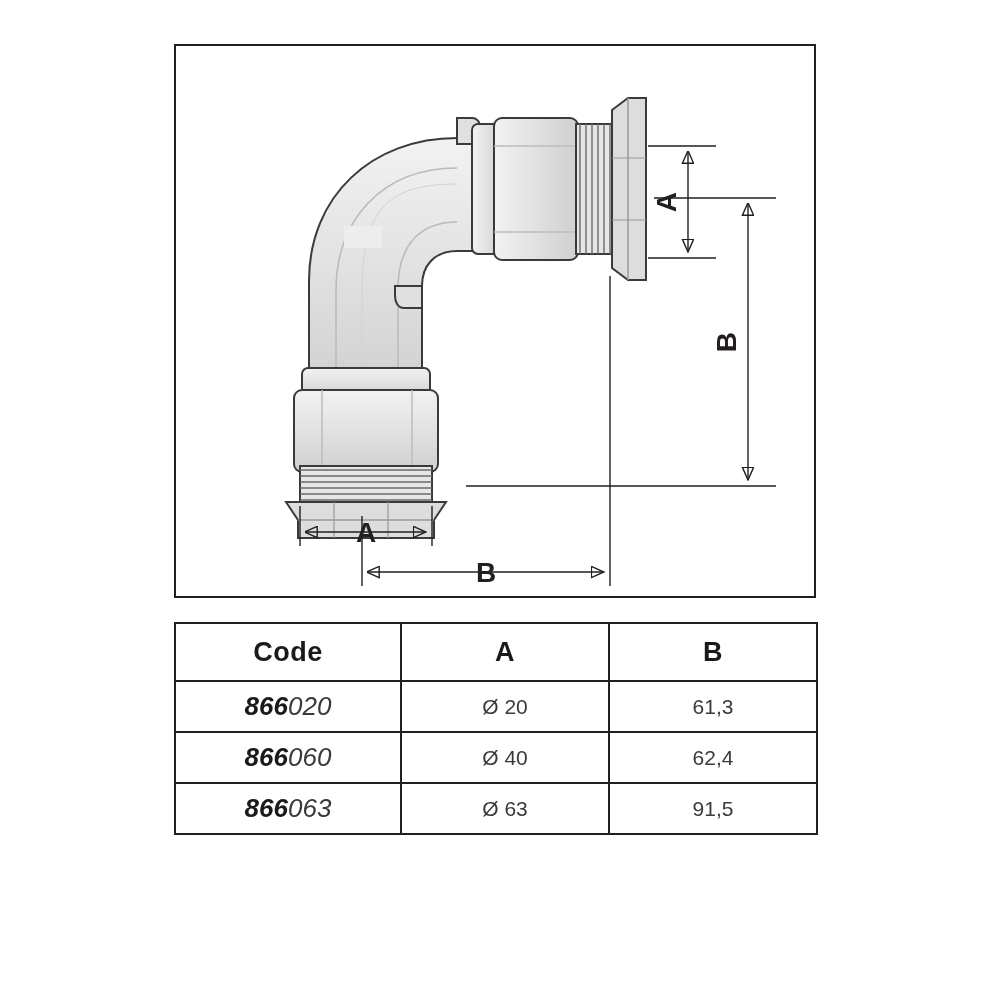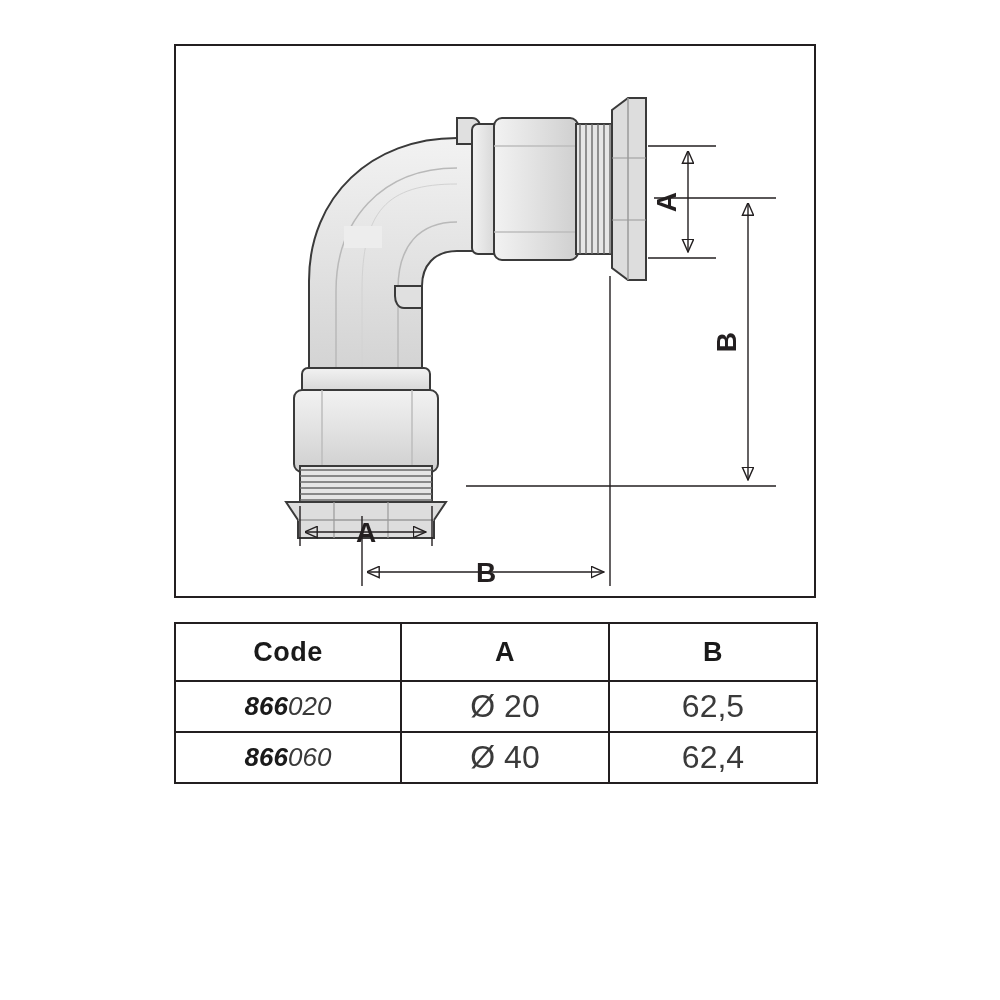--- a/index.html
+++ b/index.html
@@ -51,21 +51,21 @@
     font-weight: normal;
   }
   #spec-table thead th {
     height: 54px;
     font-size: 27px;
     font-weight: bold;
     letter-spacing: 0.5px;
   }
   #spec-table tbody td {
     height: 47px;
-    font-size: 32px;
+    font-size: 21px;
     color: #3a3a3a;
   }
   #spec-table tbody td.code-cell {
     font-size: 26px;
     color: #3a3a3a;
     font-style: italic;
   }
   #spec-table tbody td.code-cell b {
     font-weight: bold;
     color: #1a1a1a;
@@ -211,21 +211,26 @@
     <tr>
       <th>Code</th>
       <th>A</th>
       <th>B</th>
     </tr>
   </thead>
   <tbody>
     <tr>
       <td class="code-cell"><b>866</b><span>020</span></td>
       <td>Ø 20</td>
-      <td>62,5</td>
+      <td>61,3</td>
     </tr>
     <tr>
       <td class="code-cell"><b>866</b><span>060</span></td>
       <td>Ø 40</td>
       <td>62,4</td>
     </tr>
+    <tr>
+      <td class="code-cell"><b>866</b><span>063</span></td>
+      <td>Ø 63</td>
+      <td>91,5</td>
+    </tr>
   </tbody>
 </table>
 
 </body></html>

